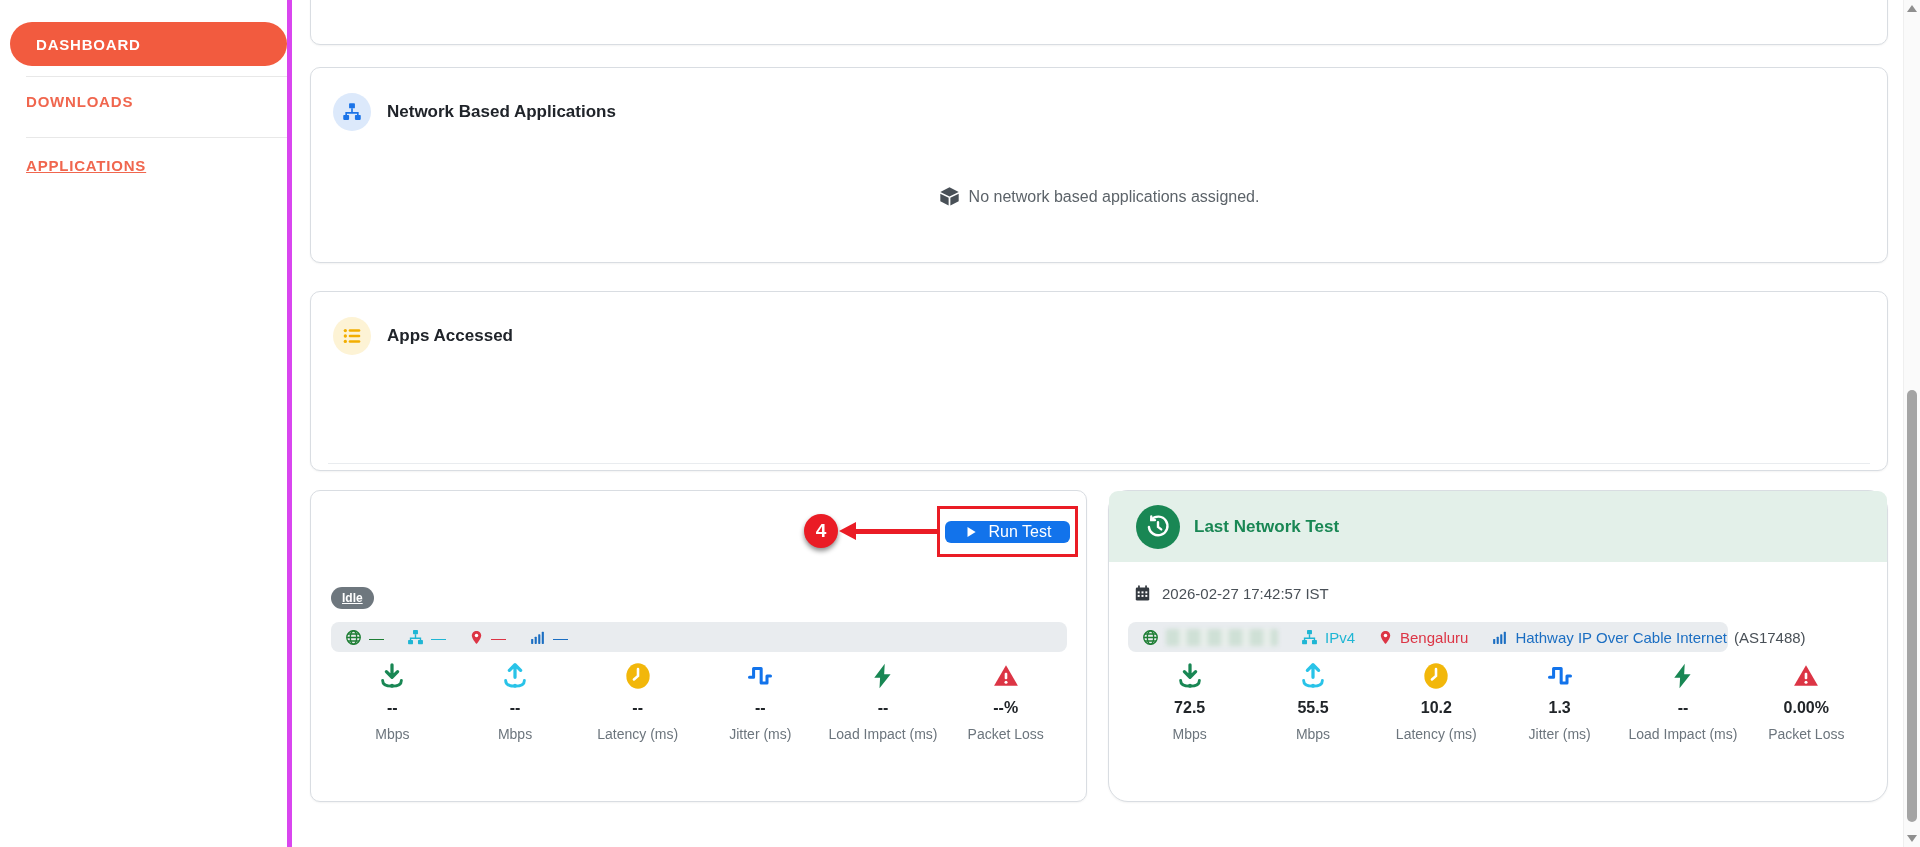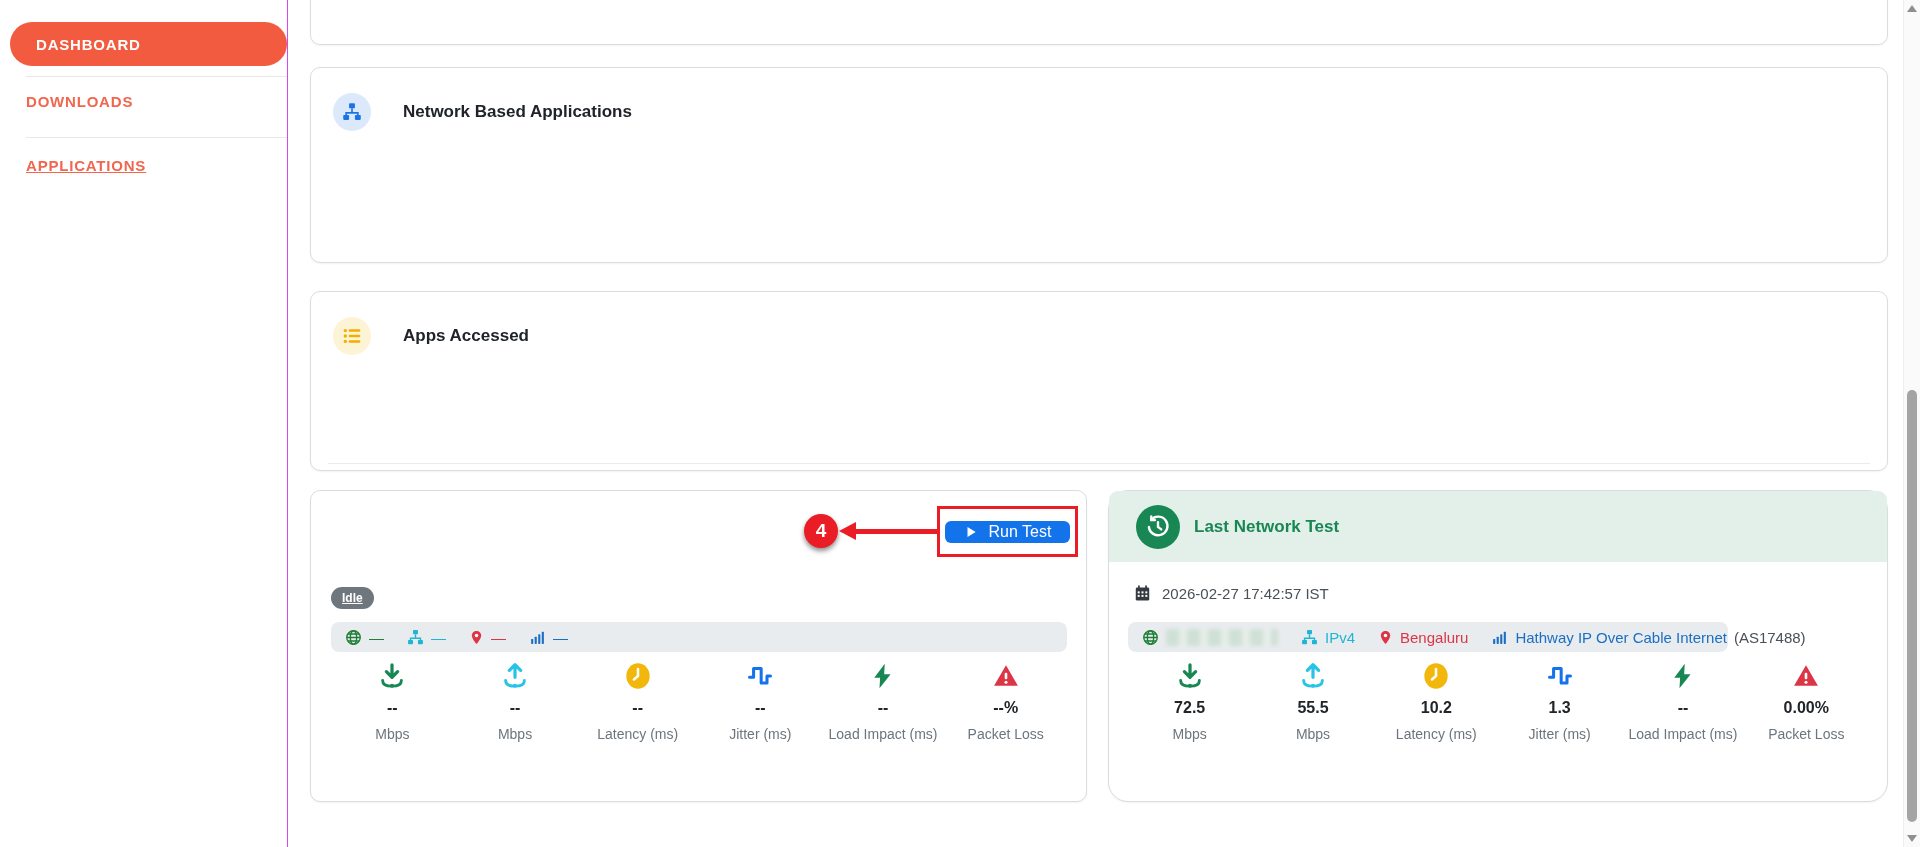--- a/index.html
+++ b/index.html
@@ -2,36 +2,36 @@
 <html><head>
 <meta charset="utf-8">
 <style>
   html,body{margin:0;padding:0;}
   body{
     width:1920px;height:847px;position:relative;overflow:hidden;
     background:#ffffff;font-family:"Liberation Sans",sans-serif;
     -webkit-font-smoothing:antialiased;
   }
   
-  .sidebar{position:absolute;left:0;top:0;width:287px;height:847px;background:#fff;border-right:1px solid #d946ef;}
+  .sidebar{position:absolute;left:0;top:0;width:287px;height:847px;background:#fff;border-right:5px solid #d946ef;}
   .nav-pill{position:absolute;left:10px;right:0;top:22px;height:44px;background:#f25b3f;border-radius:44px;
     display:flex;align-items:center;padding-left:26px;color:#fff;font-weight:700;font-size:15px;letter-spacing:.8px;cursor:pointer;}
   .nav-link{position:absolute;left:26px;font-weight:700;font-size:15px;color:#f0664e;letter-spacing:.8px;cursor:pointer;}
   .nav-link.dl{top:93px;}
   .nav-link.ap{top:157px;text-decoration:underline;}
   .side-divider{position:absolute;left:26px;right:0;height:1px;background:#e8e8e8;}
   .sd1{top:76px;} .sd2{top:137px;}
   
   .card{position:absolute;background:#fff;border:1px solid #d9dde2;border-radius:10px;box-shadow:0 1px 2px rgba(0,0,0,.05);}
   .card-top{left:310px;top:-27px;width:1576px;height:70px;}
   .card-netapps{left:310px;top:67px;width:1576px;height:194px;}
   .card-apps{left:310px;top:291px;width:1576px;height:178px;}
   .card-diag{left:310px;top:490px;width:775px;height:310px;}
   .card-last{left:1108px;top:490px;width:778px;height:310px;border-radius:20px;}
-  .card-head{display:flex;align-items:center;gap:32px;padding:25px 0 0 22px;}
+  .card-head{display:flex;align-items:center;gap:16px;padding:25px 0 0 22px;}
   .icon-circle{width:38px;height:38px;border-radius:50%;display:flex;align-items:center;justify-content:center;flex:0 0 auto;}
   .ic-blue{background:#dce9fb;color:#1a73e8;}
   .ic-yellow{background:#fdf3d5;color:#f2ae01;}
   .card-title{margin:0;font-size:17px;font-weight:700;color:#20242a;}
   .empty-state{position:absolute;left:0;right:0;display:flex;align-items:center;justify-content:center;gap:9px;color:#5c6369;font-size:16px;}
   .es1{top:118px;} .es2{top:108px;}
   .table-divider{position:absolute;left:17px;right:17px;bottom:6px;height:1px;background:#e9ecef;}
   
   .panel-head{position:absolute;left:0;right:0;top:0;height:71px;border-radius:9px 9px 0 0;display:flex;align-items:center;gap:14px;padding-left:27px;box-sizing:border-box;}
   .ph-blue{background:#ddeafc;}
@@ -106,20 +106,30 @@
           <g fill="currentColor">
             <rect x="8.5" y="1.5" width="7" height="6" rx="1"></rect>
             <rect x="1.5" y="15.5" width="7" height="6" rx="1"></rect>
             <rect x="15.5" y="15.5" width="7" height="6" rx="1"></rect>
           </g>
           <path d="M12 7.5v4M5 15.5v-2.5h14v2.5M12 11.5v2" fill="none" stroke="currentColor" stroke-width="2"></path>
         </svg>
     </span>
     <h2 class="card-title">Network Based Applications</h2>
   </div>
+  <div class="empty-state es1">
+    <span>
+      <svg width="21" height="21" viewBox="0 0 24 24" fill="#495057">
+          <path d="M12 1.5 22.5 6.75 12 12 1.5 6.75Z"></path>
+          <path d="M1.5 8.8 11 13.55V22.3L1.5 17.55Z"></path>
+          <path d="M22.5 8.8 13 13.55V22.3l9.5-4.75Z"></path>
+        </svg>
+    </span>
+    <span>No network based applications assigned.</span>
+  </div>
 </section>
 
 <section class="card card-apps">
   <div class="card-head">
     <span class="icon-circle ic-yellow">
       <svg width="20" height="20" viewBox="0 0 24 24" fill="currentColor">
           <circle cx="4" cy="5.5" r="2"></circle>
           <circle cx="4" cy="12" r="2"></circle>
           <circle cx="4" cy="18.5" r="2"></circle>
           <rect x="8" y="4" width="14" height="3" rx="1.5"></rect>

